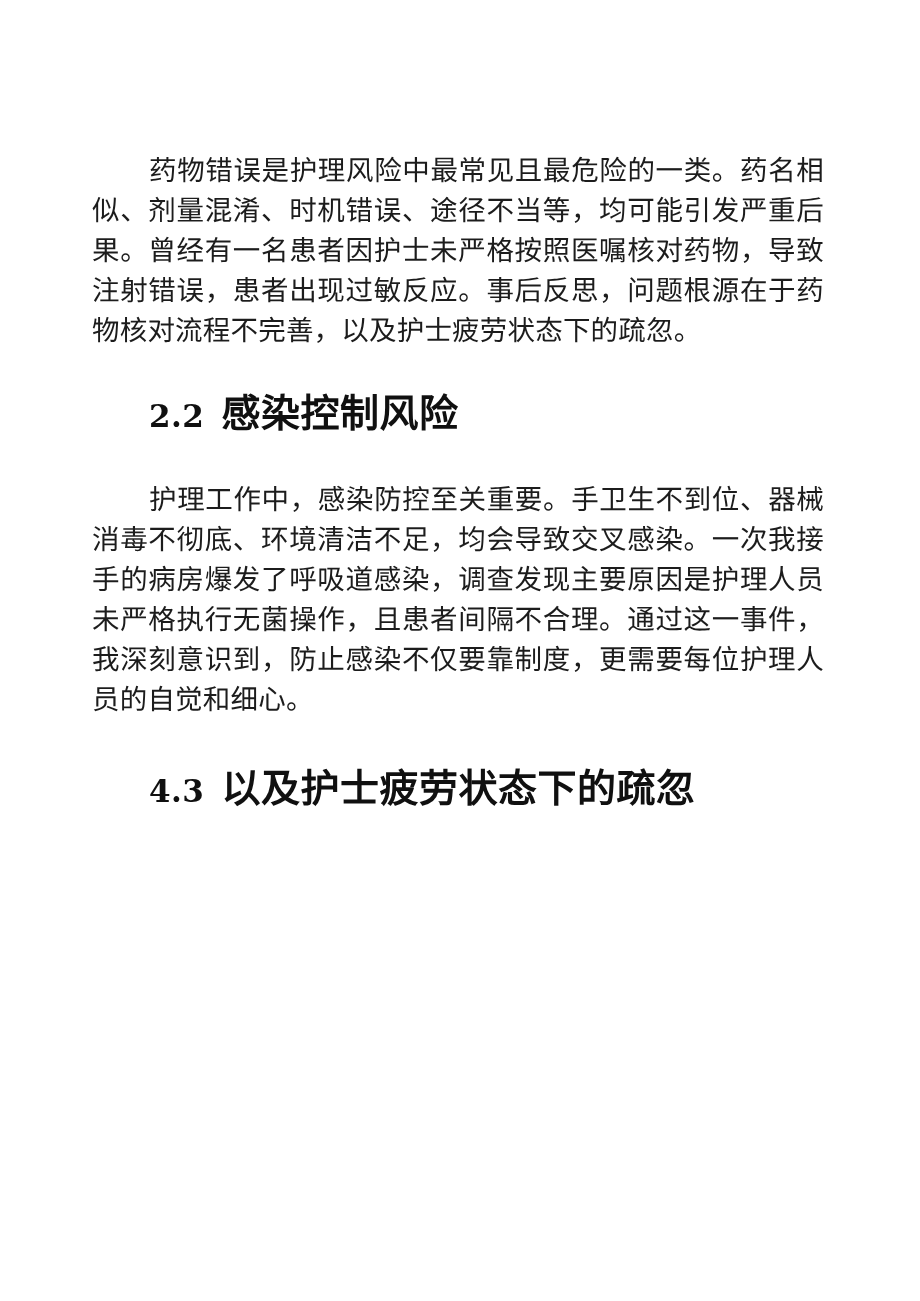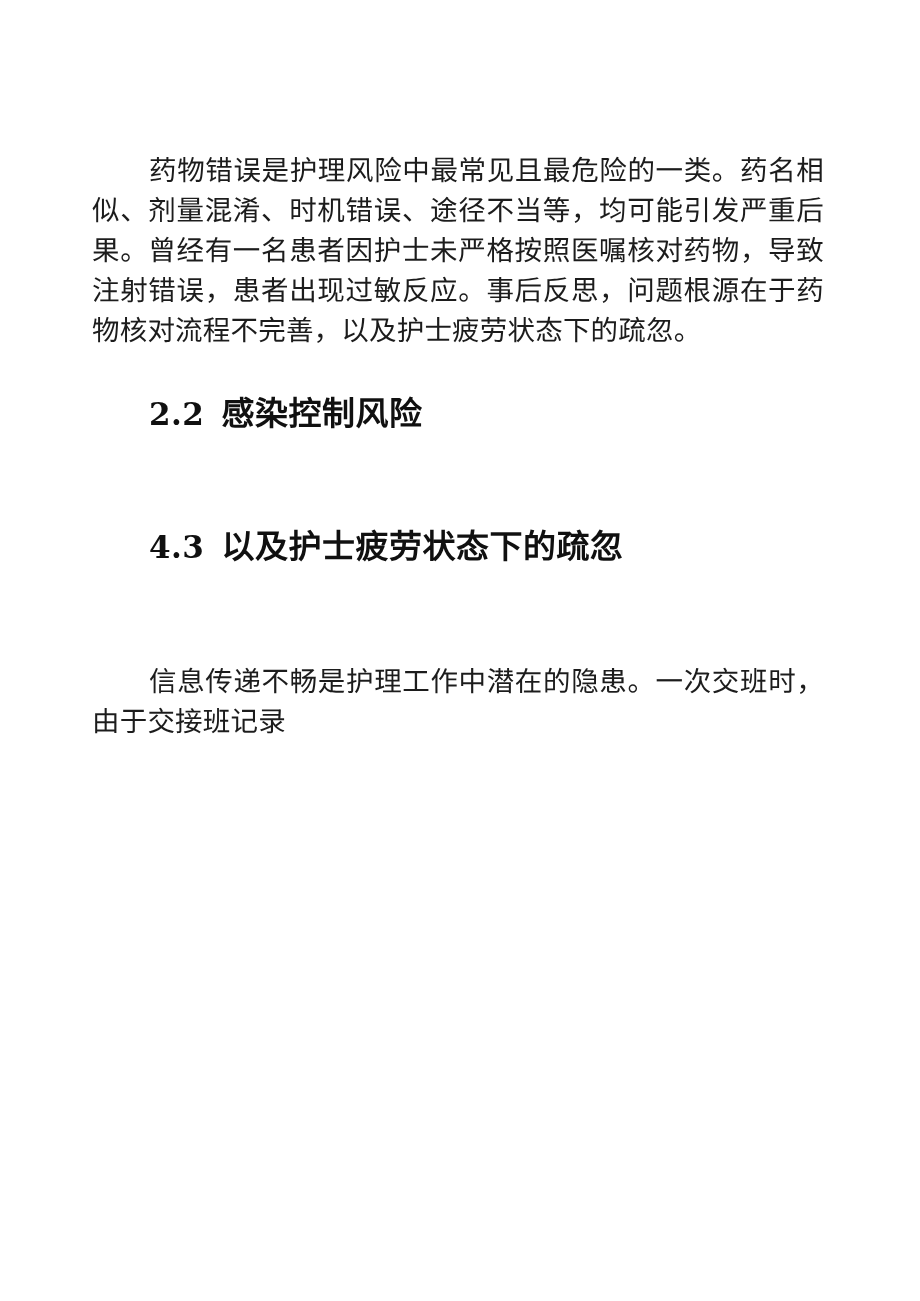--- a/index.html
+++ b/index.html
@@ -72,21 +72,21 @@
   .heading .num {
     font-family: "DejaVu Serif", "Liberation Serif", serif;
     font-weight: bold;
     font-size: 31px;
     color: #101010;
     letter-spacing: 0.5px;
   }
   .heading .htext {
     font-family: "DejaVu Sans", "Liberation Sans", sans-serif;
     font-weight: bold;
-    font-size: 33px;
+    font-size: 39px;
     color: #101010;
     margin-left: 17px;
     letter-spacing: 0.5px;
   }
 </style>
 </head>
 <body>
 
 <div class="page">
   <div class="content">
@@ -94,28 +94,28 @@
     <p class="para">药物错误是护理风险中最常见且最危险的一类。药名相似、剂量混淆、时机错误、途径不当等，均可能引发严重后果。曾经有一名患者因护士未严格按照医嘱核对药物，导致注射错误，患者出现过敏反应。事后反思，问题根源在于药物核对流程不完善，以及护士疲劳状态下的疏忽。</p>
 
     <div class="gap-after-p1"></div>
 
     <h3 class="heading">
       <span class="num">2.2</span><span class="htext">感染控制风险</span>
     </h3>
 
     <div class="gap-after-h22"></div>
 
+    <p class="para tight">护理工作中，感染防控至关重要。手卫生不到位、器械消毒不彻底、环境清洁不足，均会导致交叉感染。一次我接手的病房爆发了呼吸道感染，调查发现主要原因是护理人员未严格执行无菌操作，且患者间隔不合理。通过这一事件，我深刻意识到，防止感染不仅要靠制度，更需要每位护理人员的自觉和细心。</p>
 
     <div class="gap-after-p2"></div>
 
     <h3 class="heading">
       <span class="num">4.3</span><span class="htext">以及护士疲劳状态下的疏忽</span>
     </h3>
 
     <div class="gap-after-h23"></div>
 
 
     <div class="gap-after-p3"></div>
 
-    <p class="para">信息传递不畅是护理工作中潜在的隐患。一次交班时，由于交接班记录</p>
 
   </div>
 </div>
 
 </body></html>

